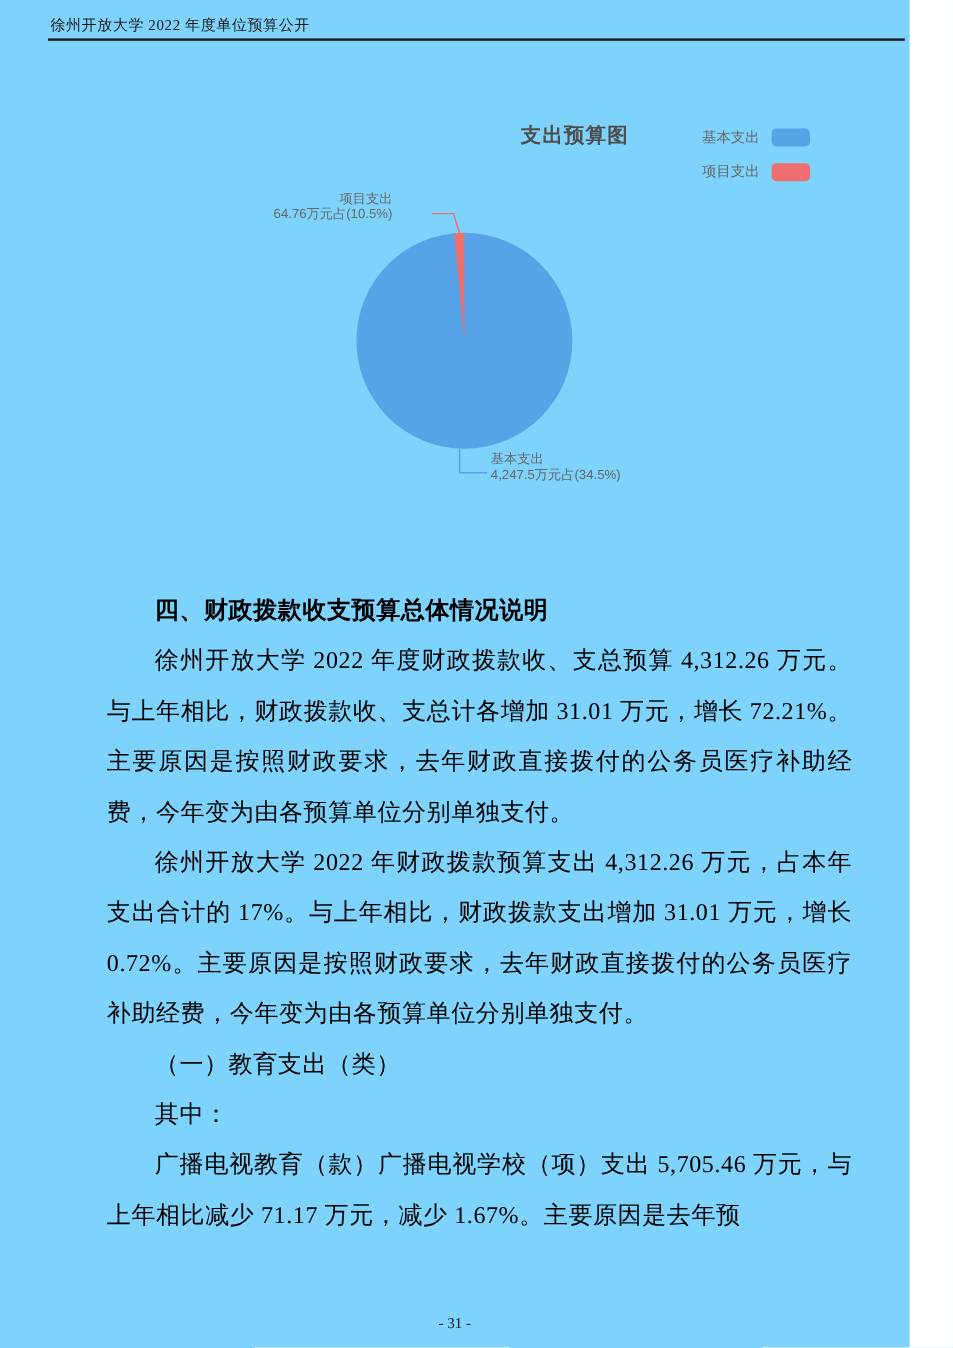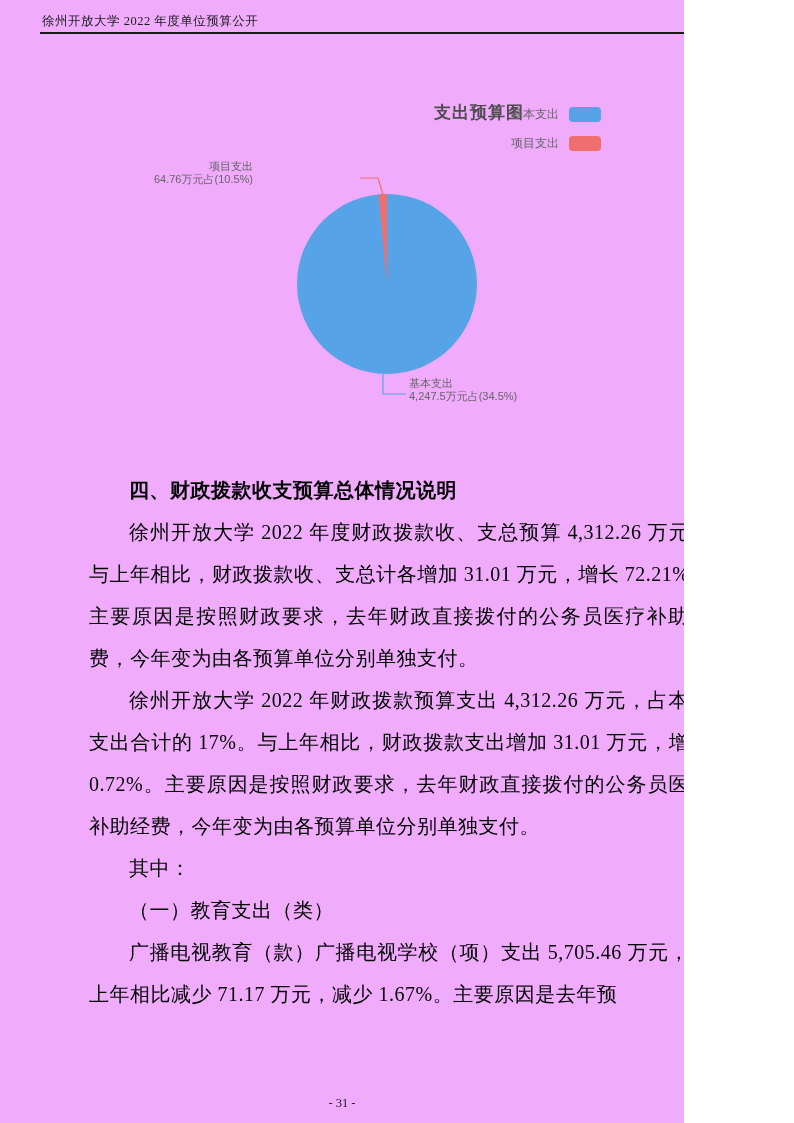--- a/index.html
+++ b/index.html
@@ -1,16 +1,16 @@
 <!DOCTYPE html>
 <html><head>
 <meta charset="utf-8">
 <style>
   html,body{margin:0;padding:0;background:#fff;}
-  .page{position:relative;width:684px;height:1123px;background:#f0abfc;overflow:hidden;
+  .page{position:relative;width:758px;height:1123px;background:#7dd3fc;overflow:hidden;
         font-family:"Liberation Serif",serif;color:#000;}
 
   
   .doc-header{position:absolute;left:42px;top:13px;font-size:12.5px;color:#1a1a1a;
               font-family:"Liberation Serif",serif;letter-spacing:0.5px;}
   .header-rule{position:absolute;left:40px;top:32px;width:714px;height:1.5px;background:#1a1a1a;}
 
   
   .chart-title{position:absolute;left:264px;top:101px;width:260px;text-align:right;
                font-family:"Liberation Sans",sans-serif;font-size:17px;font-weight:bold;
@@ -24,21 +24,21 @@
   .swatch-red{background:#ef6f6f;}
 
   .pie-svg{position:absolute;left:260px;top:155px;}
 
   .pie-label{position:absolute;font-family:"Liberation Sans",sans-serif;font-size:11px;
              line-height:13px;color:#666;white-space:nowrap;}
   .pie-label-project{top:160px;right:431px;text-align:right;}
   .pie-label-basic{left:409px;top:377px;text-align:left;}
 
   
-  .body-text{position:absolute;left:89px;top:469px;width:621px;font-size:20px;line-height:42px;
+  .body-text{position:absolute;left:89px;top:488px;width:621px;font-size:20px;line-height:42px;
              text-align:justify;text-justify:inter-ideograph;letter-spacing:0.5px;}
   .body-text h2{margin:0;font-size:20px;line-height:42px;font-weight:bold;text-indent:2em;
                 text-align:left;}
   .body-text p{margin:0;text-indent:2em;}
 
   
   .page-footer{position:absolute;left:0;top:1080px;width:100%;text-align:center;
                font-size:12.5px;color:#1a1a1a;margin-top:16px;}
 </style>
 </head>
@@ -76,20 +76,20 @@
 
   <div class="pie-label pie-label-basic">
     <div>基本支出</div>
     <div>4,247.5万元占(34.5%)</div>
   </div>
 
   <div class="body-text">
     <h2>四、财政拨款收支预算总体情况说明</h2>
     <p>徐州开放大学 2022 年度财政拨款收、支总预算 4,312.26 万元。与上年相比，财政拨款收、支总计各增加 31.01 万元，增长 72.21%。主要原因是按照财政要求，去年财政直接拨付的公务员医疗补助经费，今年变为由各预算单位分别单独支付。</p>
     <p>徐州开放大学 2022 年财政拨款预算支出 4,312.26 万元，占本年支出合计的 17%。与上年相比，财政拨款支出增加 31.01 万元，增长 0.72%。主要原因是按照财政要求，去年财政直接拨付的公务员医疗补助经费，今年变为由各预算单位分别单独支付。</p>
+    <p>（一）教育支出（类）</p>
     <p>其中：</p>
-    <p>（一）教育支出（类）</p>
     <p>广播电视教育（款）广播电视学校（项）支出 5,705.46 万元，与上年相比减少 71.17 万元，减少 1.67%。主要原因是去年预</p>
   </div>
 
   <div class="page-footer">- 31 -</div>
 
 </div>
 
 </body></html>

